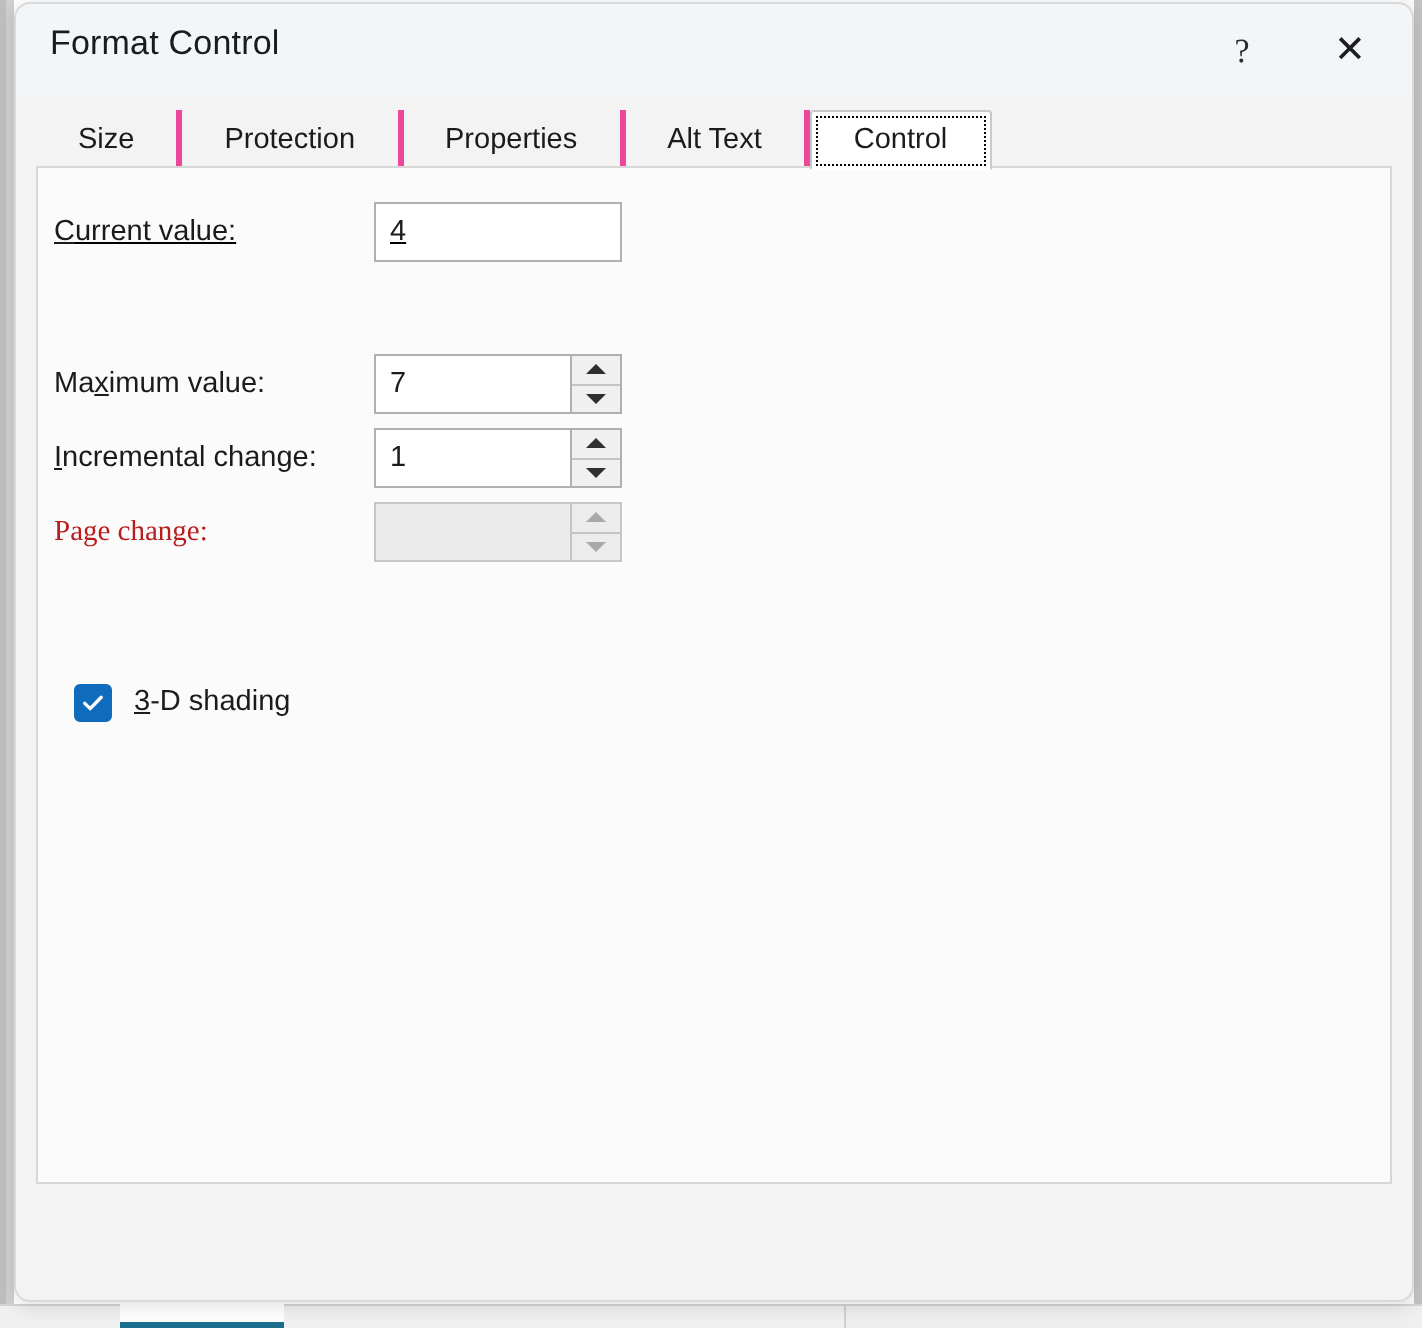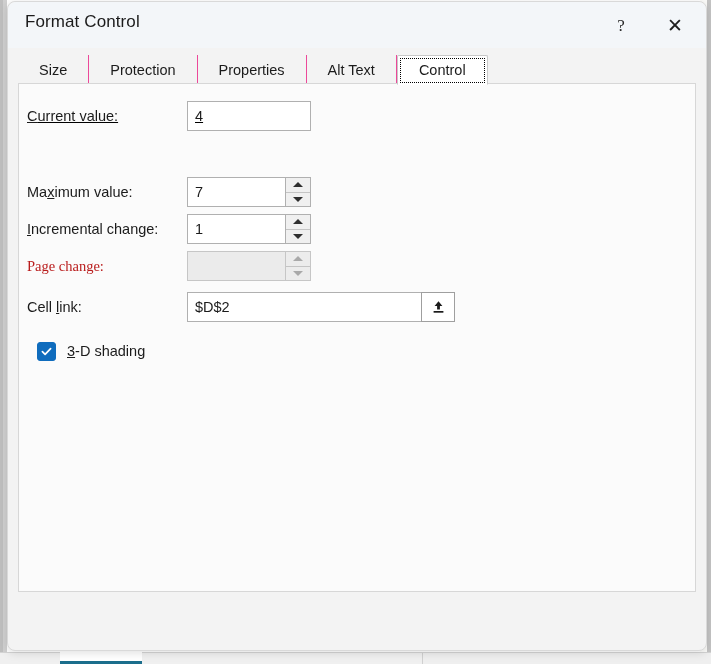--- a/index.html
+++ b/index.html
@@ -163,21 +163,21 @@
   .tab {
     position: relative;
     height: 30px;
     padding: 0 21px;
     display: flex;
     align-items: center;
     justify-content: center;
     font-size: 14.5px;
     color: #1b1b1b;
     background: transparent;
-    border-right: 1px solid #ec4899;
+    border-right: 3px solid #ec4899;
     box-sizing: border-box;
     white-space: nowrap;
     cursor: default;
   }
   .tab:last-child { border-right: none; }
   .tab.selected {
     background: #ffffff;
     border: 1px solid #c8c8c8;
     border-bottom: 1px solid #ffffff;
     border-top-left-radius: 2px;
@@ -479,32 +479,20 @@
             <div class="spin-btn up">
                 <i class="arr arr-up"></i>
               </div>
             <div class="spin-btn dn">
                 <i class="arr arr-dn"></i>
               </div>
           </div>
         </div>
       </div>
 
-      <div class="row" style="top:208px;">
-        <div class="row-label"><span>Cell </span><u>l</u><span>ink:</span></div>
-        <div class="celllink-field">
-          <span>$D$2</span>
-          <div class="rangebtn">
-            <svg width="17" height="17" viewBox="0 0 17 17">
-              <path d="M8.5 2.2 L12.4 7.0 L9.9 7.0 L9.9 10.6 L7.1 10.6 L7.1 7.0 L4.6 7.0 Z" fill="#1b1b1b"></path>
-              <rect x="3.6" y="12.0" width="9.8" height="1.7" fill="#1b1b1b"></rect>
-            </svg>
-          </div>
-        </div>
-      </div>
 
       <div class="cbrow">
         <span class="cbox">
           <svg width="13" height="13" viewBox="0 0 13 13">
             <path d="M2.4 6.7 L5.1 9.3 L10.6 3.6" stroke="#ffffff" stroke-width="1.7" fill="none" stroke-linecap="round" stroke-linejoin="round"></path>
           </svg>
         </span>
         <span class="cb-label"><u>3</u><span>-D shading</span></span>
       </div>
 

